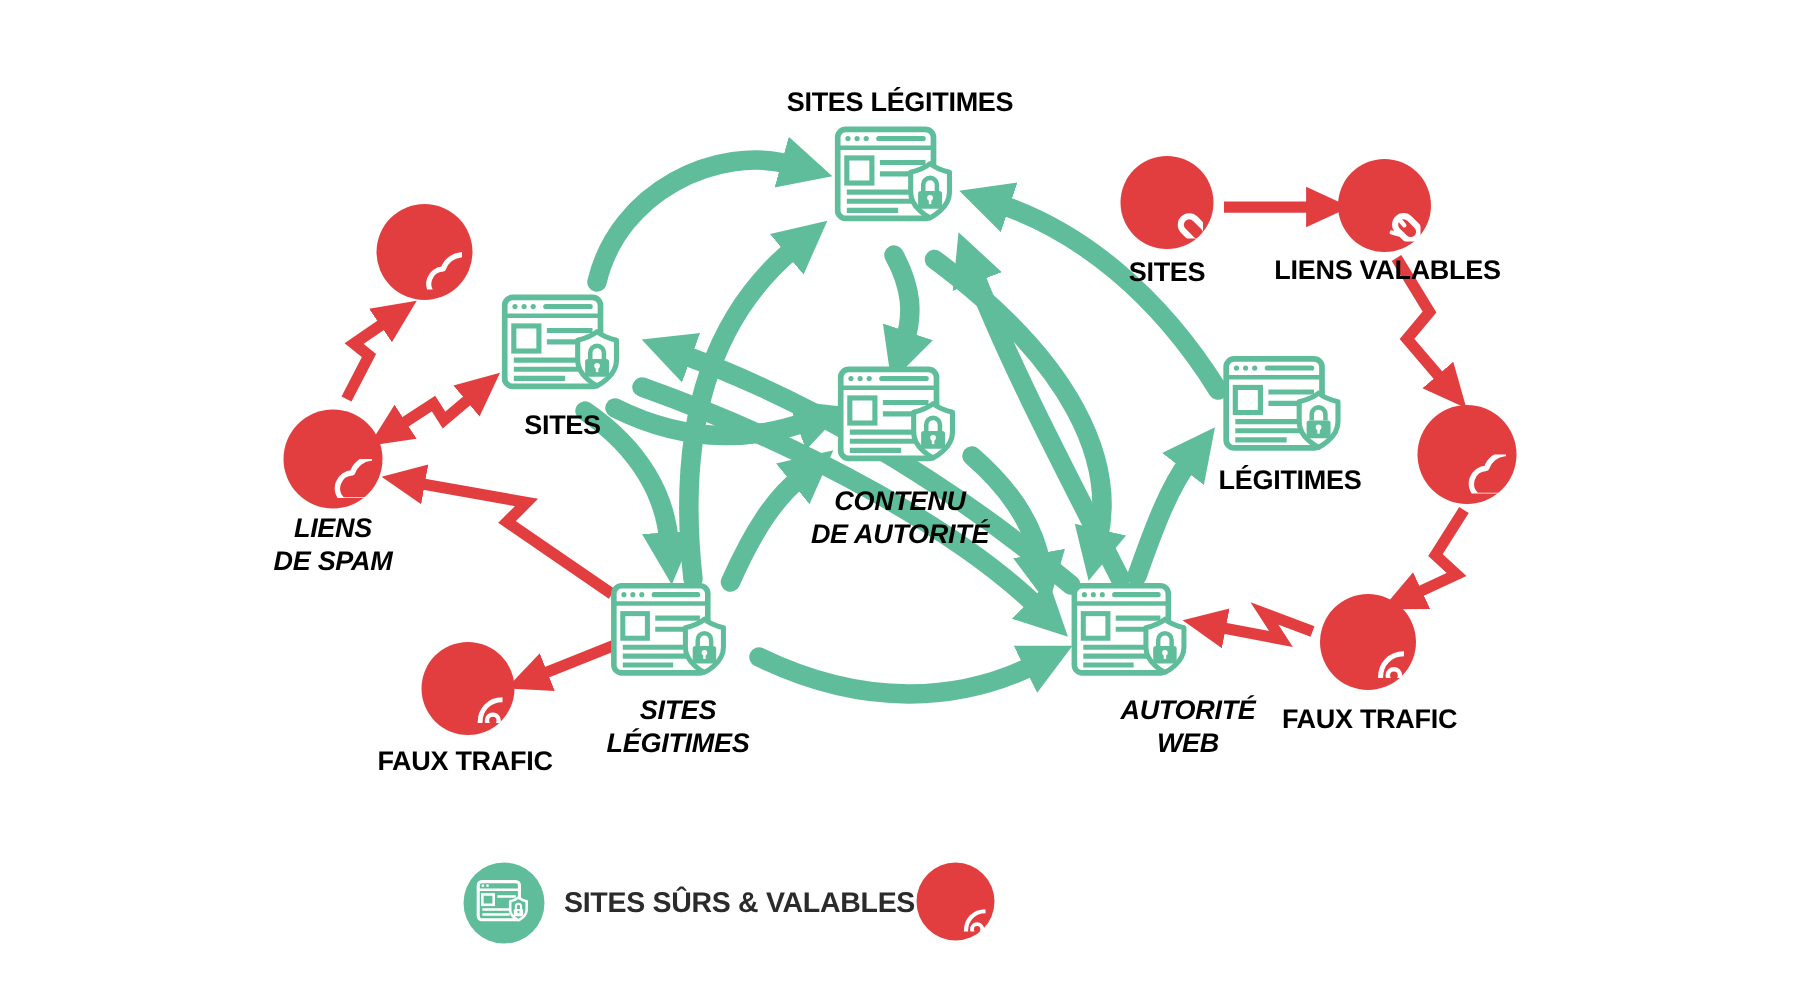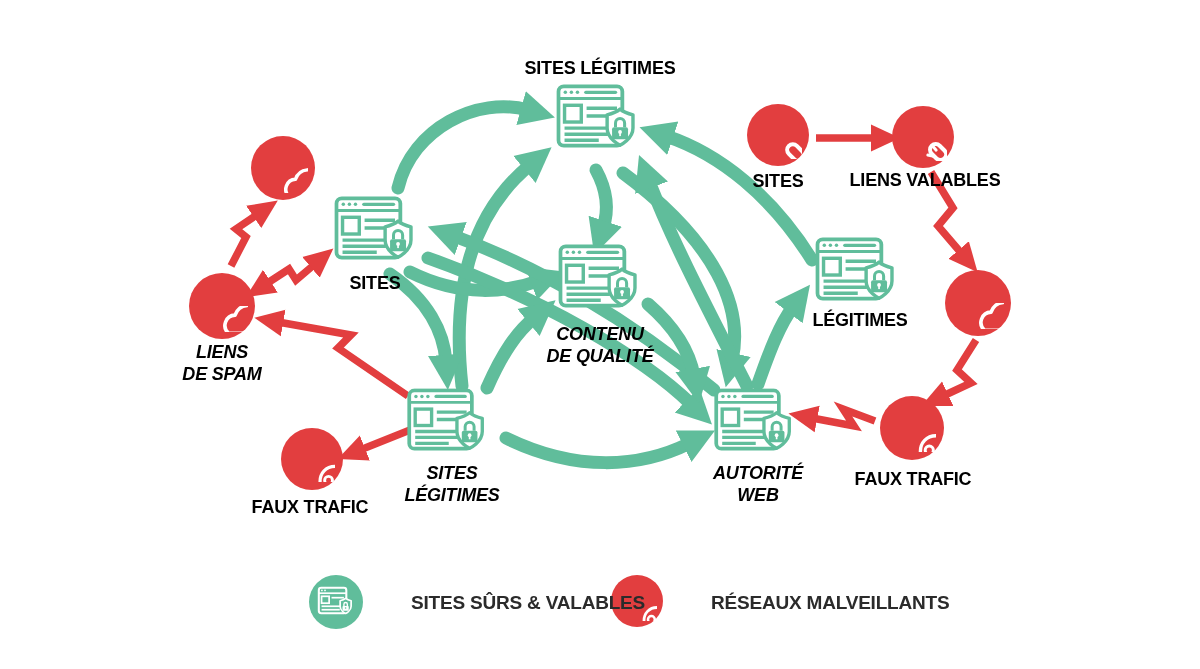--- a/index.html
+++ b/index.html
@@ -4,21 +4,21 @@
 <style>
   html,body{margin:0;padding:0;background:#fff;}
   .stage{position:relative;width:1200px;height:669px;background:#fff;overflow:hidden;
          font-family:"Liberation Sans",sans-serif;}
   .arrow-layer{position:absolute;left:0;top:0;z-index:1;}
   .node{position:absolute;z-index:2;}
   .badge{position:absolute;z-index:2;border-radius:50%;display:flex;align-items:center;justify-content:center;}
   .lbl{position:absolute;z-index:3;transform:translateX(-50%);text-align:center;
        font-weight:700;color:#000000;font-size:18px;line-height:21px;letter-spacing:-0.2px;white-space:nowrap;}
   .lbl.two{line-height:22px;font-style:italic;}
-  .legend-lbl{position:absolute;z-index:3;font-weight:700;color:#2b2b2b;font-size:19px;letter-spacing:-0.2px;white-space:nowrap;margin-left:35px;}
+  .legend-lbl{position:absolute;z-index:3;font-weight:700;color:#2b2b2b;font-size:19px;letter-spacing:-0.2px;white-space:nowrap;}
 </style>
 </head>
 <body>
 
 <div class="stage">
 
   <svg width="0" height="0" style="position:absolute" aria-hidden="true">
     <defs>
       <symbol id="sym-browser-shield" viewBox="0 0 110 96">
         <g stroke="#60BD9B">
@@ -182,21 +182,21 @@
   </div>
   <div class="lbl" style="left:375px;top:273px">SITES</div>
 
   <div class="node" style="left:558px;top:244px">
     <svg width="84" height="73" viewBox="0 0 110 96">
         <use href="#sym-browser-shield"></use>
       </svg>
   </div>
   <div class="lbl two" style="left:600px;top:323px">
     <div>CONTENU</div>
-    <div>DE QUALITÉ</div>
+    <div>DE AUTORITÉ</div>
   </div>
 
   <div class="node" style="left:815px;top:237px">
     <svg width="84" height="73" viewBox="0 0 110 96">
         <use href="#sym-browser-shield"></use>
       </svg>
   </div>
   <div class="lbl" style="left:860px;top:310px">LÉGITIMES</div>
 
   <div class="node" style="left:407px;top:388px">
@@ -207,21 +207,21 @@
   <div class="lbl two" style="left:452px;top:462px">
     <div>SITES</div>
     <div>LÉGITIMES</div>
   </div>
 
   <div class="node" style="left:714px;top:388px">
     <svg width="82" height="72" viewBox="0 0 110 96">
         <use href="#sym-browser-shield"></use>
       </svg>
   </div>
-  <div class="lbl two" style="left:758px;top:462px">
+  <div class="lbl two" style="left:792px;top:462px">
     <div>AUTORITÉ</div>
     <div>WEB</div>
   </div>
 
   <div class="badge" style="left:251px;top:136px;width:64px;height:64px;background:#E23E3F">
     <svg width="50" height="50" viewBox="-20 -20 40 40">
         <use href="#sym-cloud-link"></use>
       </svg>
   </div>
 
@@ -274,15 +274,14 @@
         <use href="#sym-browser-shield-white"></use>
       </svg>
   </div>
   <div class="legend-lbl" style="left:376px;top:592px">SITES SÛRS &amp; VALABLES</div>
 
   <div class="badge" style="left:611px;top:575px;width:52px;height:52px;background:#E23E3F">
     <svg width="40" height="40" viewBox="-20 -20 40 40">
         <use href="#sym-skull"></use>
       </svg>
   </div>
-  <div class="legend-lbl" style="left:676px;top:592px">RÉSEAUX MALVEILLANTS</div>
 
 </div>
 
 </body></html>

